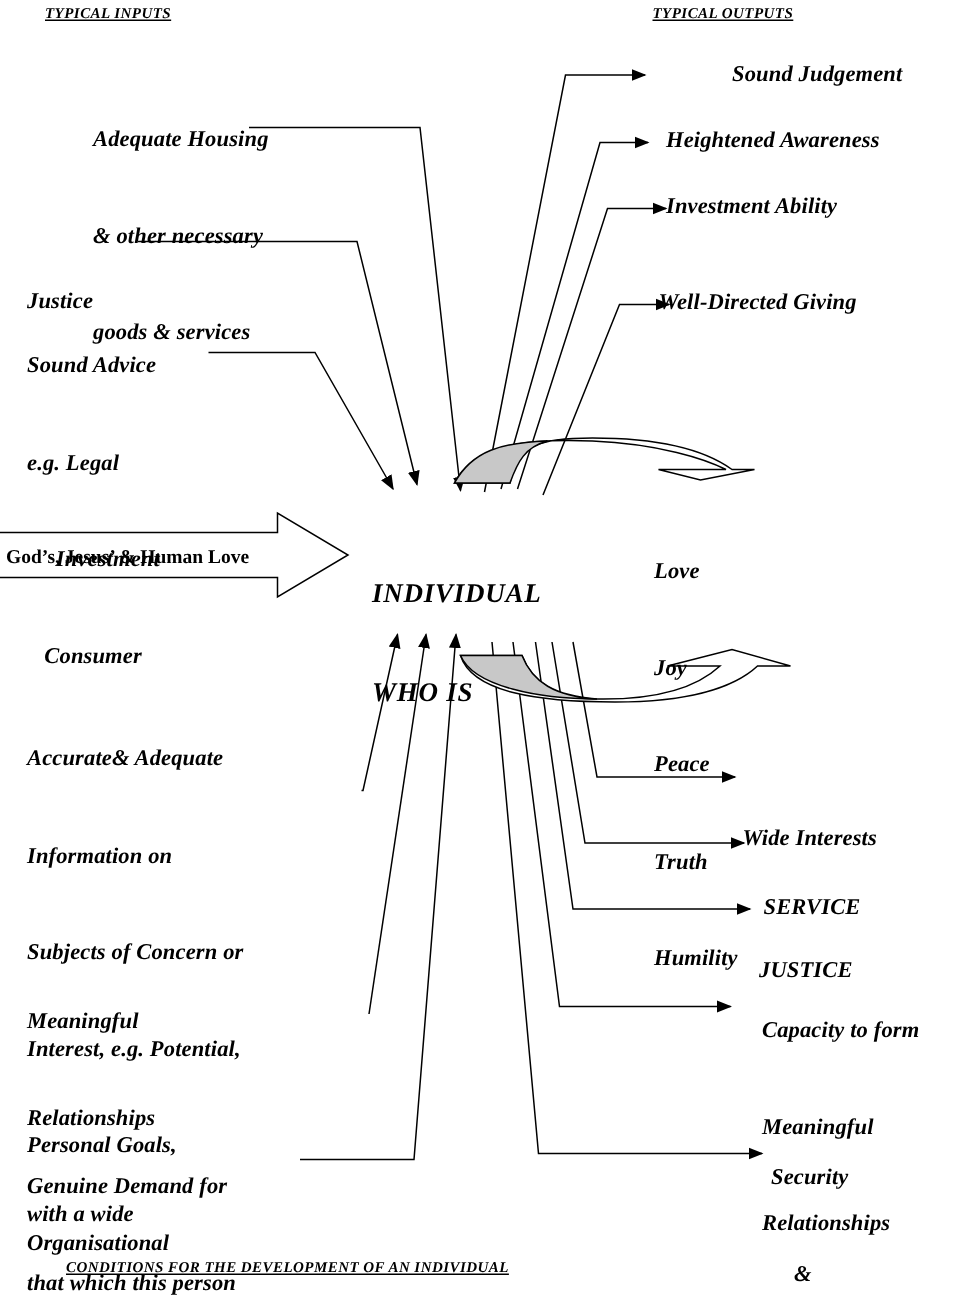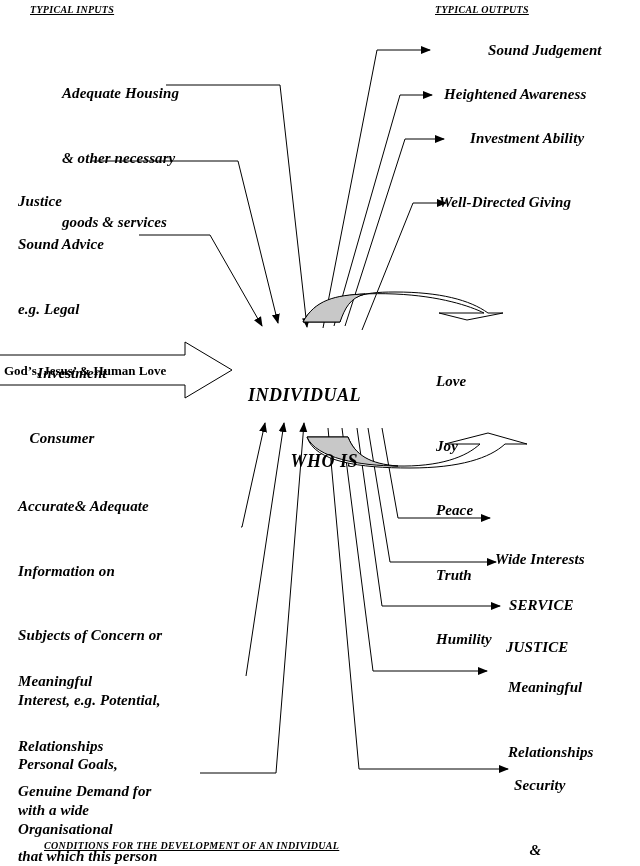--- a/index.html
+++ b/index.html
@@ -3,21 +3,21 @@
   <meta charset="utf-8">
   <style>
     html, body { margin: 0; padding: 0; background: #ffffff; }
     body { width: 640px; height: 866px; position: relative; overflow: hidden;
            font-family: "Liberation Serif", "DejaVu Serif", serif; color: #000; }
     .lbl { position: absolute; font-style: italic; font-weight: bold; font-size: 15px;
            line-height: 21.5px; white-space: pre; letter-spacing: 0.1px; }
     .heading { position: absolute; font-style: italic; font-weight: bold; font-size: 10px;
                text-decoration: underline; white-space: pre; letter-spacing: 0.3px; }
     .center { position: absolute; font-style: italic; font-weight: bold; font-size: 18px;
-              line-height: 22px; text-align: right; white-space: pre; letter-spacing: 0.5px; }
+              line-height: 22px; text-align: left; white-space: pre; letter-spacing: 0.5px; }
     svg.lines { position: absolute; left: 0; top: 0; }
     .love-label { position: absolute; font-weight: bold; font-size: 13px; white-space: pre; }
   </style>
 </head>
 <body>
 
 <svg class="lines" width="640" height="866" viewBox="0 0 640 866">
   <defs>
     <marker id="ah" markerWidth="10" markerHeight="10" refX="9" refY="5" orient="auto" markerUnits="userSpaceOnUse">
       <path d="M0,1 L10,5 L0,9 Z" fill="#000"></path>
@@ -99,41 +99,42 @@
   <div>range of people</div>
 </div>
 <div class="lbl" style="left:18px; top:738px;">
   <div>Genuine Demand for</div>
   <div>that which this person</div>
   
 </div>
 
 <div class="lbl" style="left:444px; top:40px;margin-left:44px;">Sound Judgement</div>
 <div class="lbl" style="left:444px; top:84px;">Heightened Awareness</div>
-<div class="lbl" style="left:470px; top:128px;font-family:Liberation Serif, serif;">Investment Ability</div>
+<div class="lbl" style="left:444px; top:128px;font-family:Liberation Serif, serif;">Investment Ability</div>
 <div class="lbl" style="left:439px; top:192px;">Well-Directed Giving</div>
 
 <div class="lbl" style="left:436px; top:328px;">
   <div>Love</div>
   <div>Joy</div>
   <div>Peace</div>
   <div>Truth</div>
   <div>Humility</div>
 </div>
 
 <div class="lbl" style="left:495px; top:506px;">
   <div>Wide Interests</div>
 </div>
 <div class="lbl" style="left:509px; top:552px;font-style:italic;">
   <div>SERVICE</div>
 </div>
 <div class="lbl" style="left:506px; top:594px;">
   <div>JUSTICE</div>
 </div>
 <div class="lbl" style="left:508px; top:634px;">
+  <div>Capacity to form</div>
   <div>Meaningful</div>
   <div>Relationships</div>
 </div>
 <div class="lbl" style="left:514px; top:732px;">
   <div>Security</div>
   <div>    &amp;</div>
   
 </div>
 
 </body></html>

